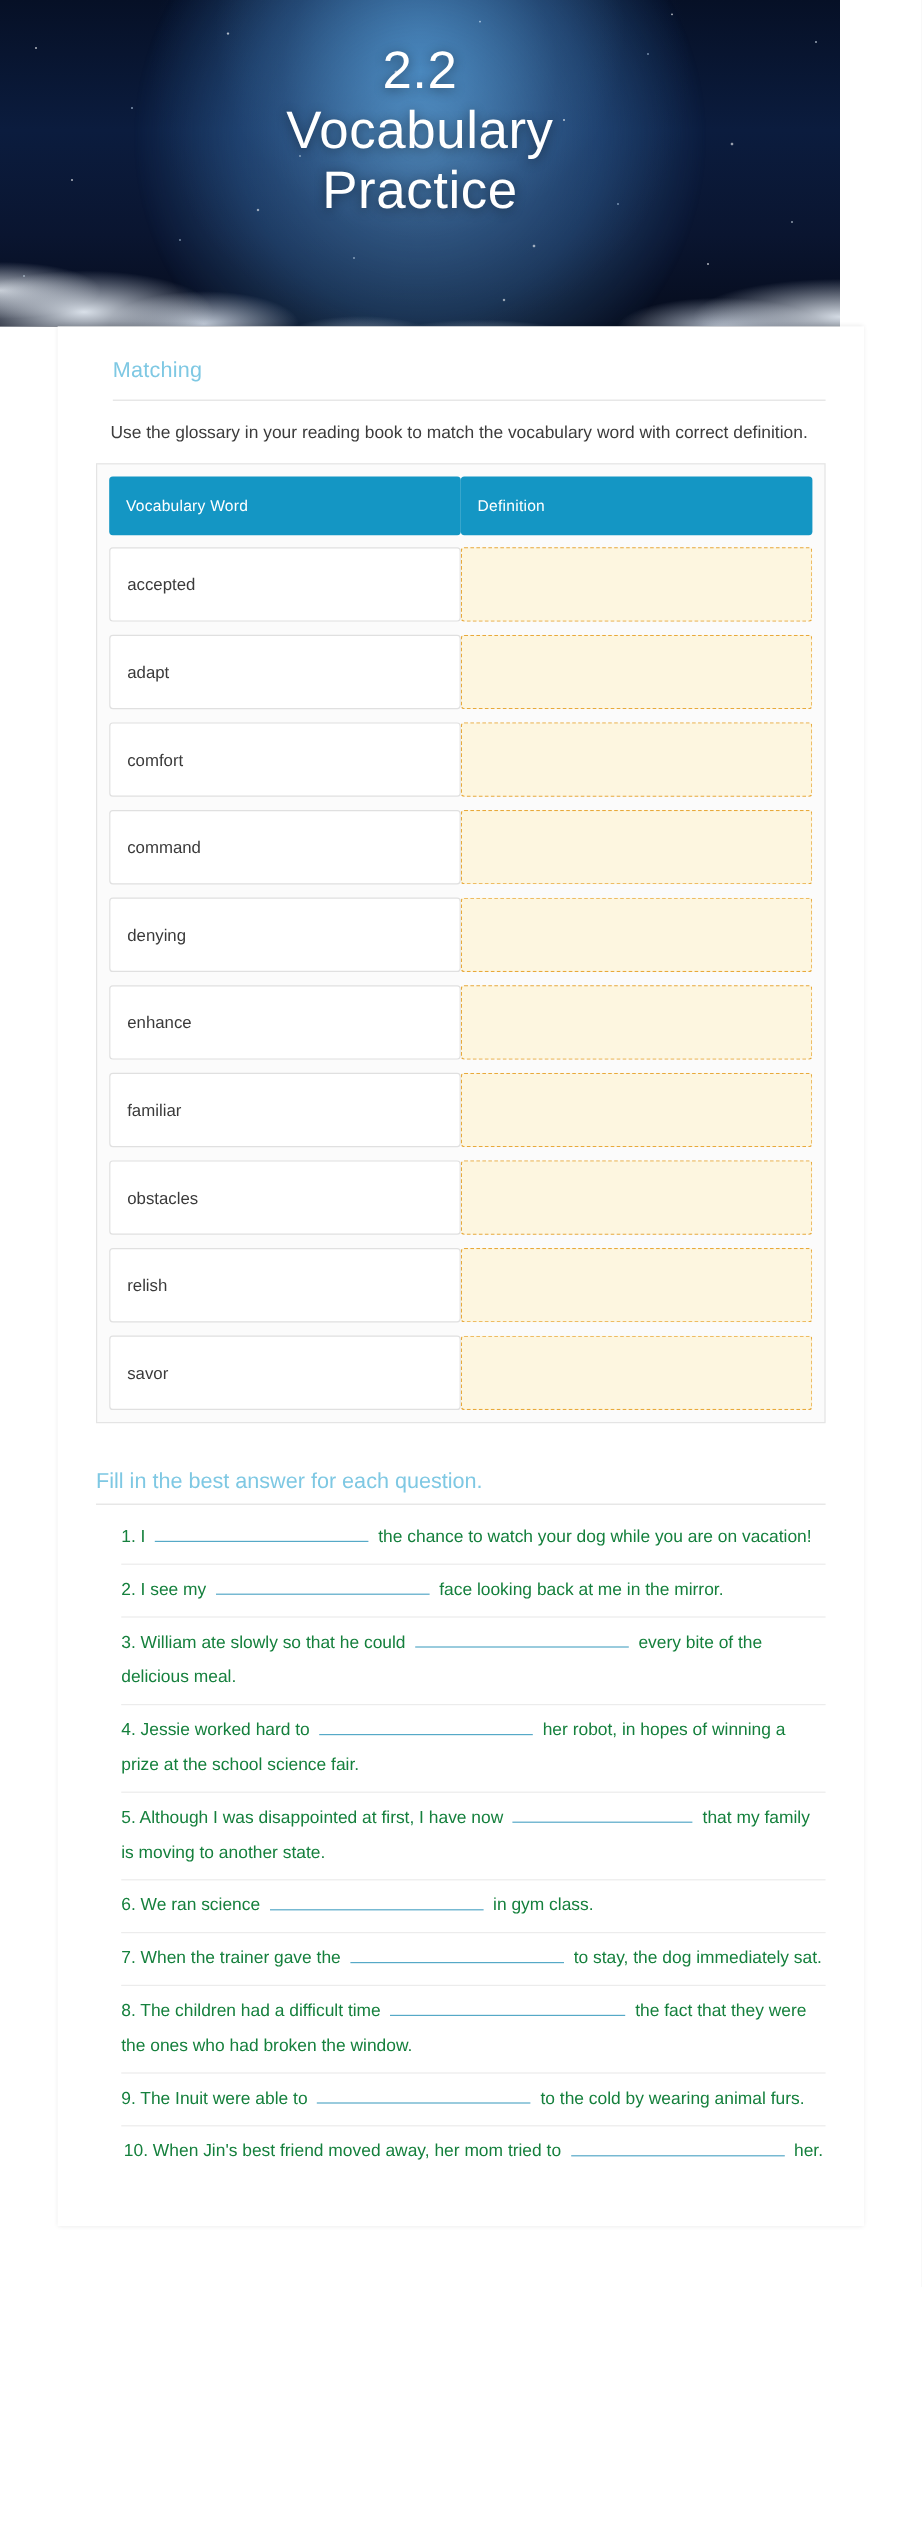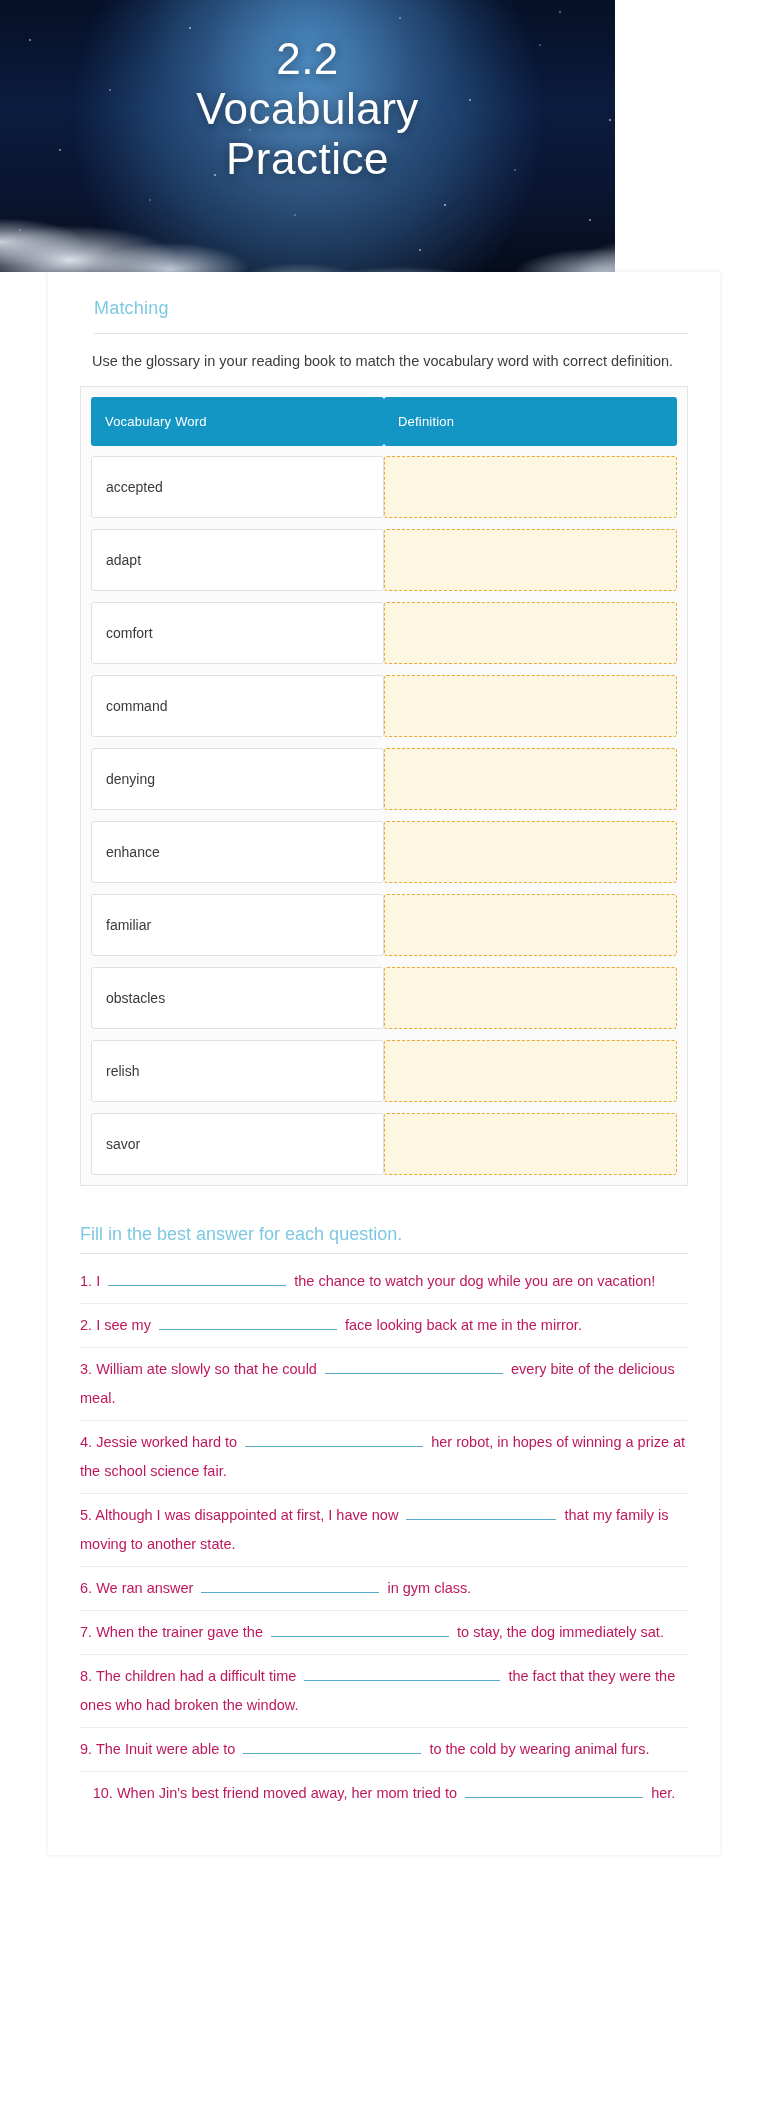--- a/index.html
+++ b/index.html
@@ -13,21 +13,21 @@
     position: relative;
     width: 768px;
     min-height: 2123px;
     background: #ffffff;
     overflow: hidden;
   }
 
   
   .hero {
     position: relative;
-    width: 615px;
+    width: 700px;
     height: 272px;
     overflow: hidden;
     background: #050d20;
   }
   .hero .sky {
     position: absolute; inset: 0;
     background:
       radial-gradient(circle at 50% 22%, rgba(60,140,210,0.55) 0%, rgba(20,60,120,0.30) 28%, rgba(5,14,34,0.0) 55%),
       radial-gradient(circle at 50% 10%, rgba(120,190,240,0.30) 0%, rgba(10,30,70,0) 40%),
       linear-gradient(to bottom, #061026 0%, #0b1c3e 40%, #0a1530 72%, #060c1c 100%);
@@ -169,24 +169,25 @@
   .fill-head {
     color: #7ec8e3;
     font-size: 18px;
     font-weight: 400;
     padding-bottom: 8px;
     border-bottom: 1px solid #e2e2e2;
     margin: 0 0 6px 0;
   }
   .q {
     font-size: 14.5px;
-    color: #be185d;
+    color: #15803d;
     line-height: 2.0;
     padding: 7px 0 7px 0;
     border-bottom: 1px solid #ececec;
+    margin-left: 21px;
   }
   .q:last-child { border-bottom: none; text-align: center; }
   .blank {
     display: inline-block;
     width: 178px;
     border-bottom: 1px solid #56a9c7;
     height: 15px;
     margin: 0 4px;
     vertical-align: baseline;
   }
@@ -284,21 +285,21 @@
 
       <div class="q">
         <span>5.</span>
         <span>Although I was disappointed at first, I have now</span>
         <span class="blank short"></span>
         <span>that my family is moving to another state.</span>
       </div>
 
       <div class="q">
         <span>6.</span>
-        <span>We ran answer</span>
+        <span>We ran science</span>
         <span class="blank"></span>
         <span>in gym class.</span>
       </div>
 
       <div class="q">
         <span>7.</span>
         <span>When the trainer gave the</span>
         <span class="blank"></span>
         <span>to stay, the dog immediately sat.</span>
       </div>

